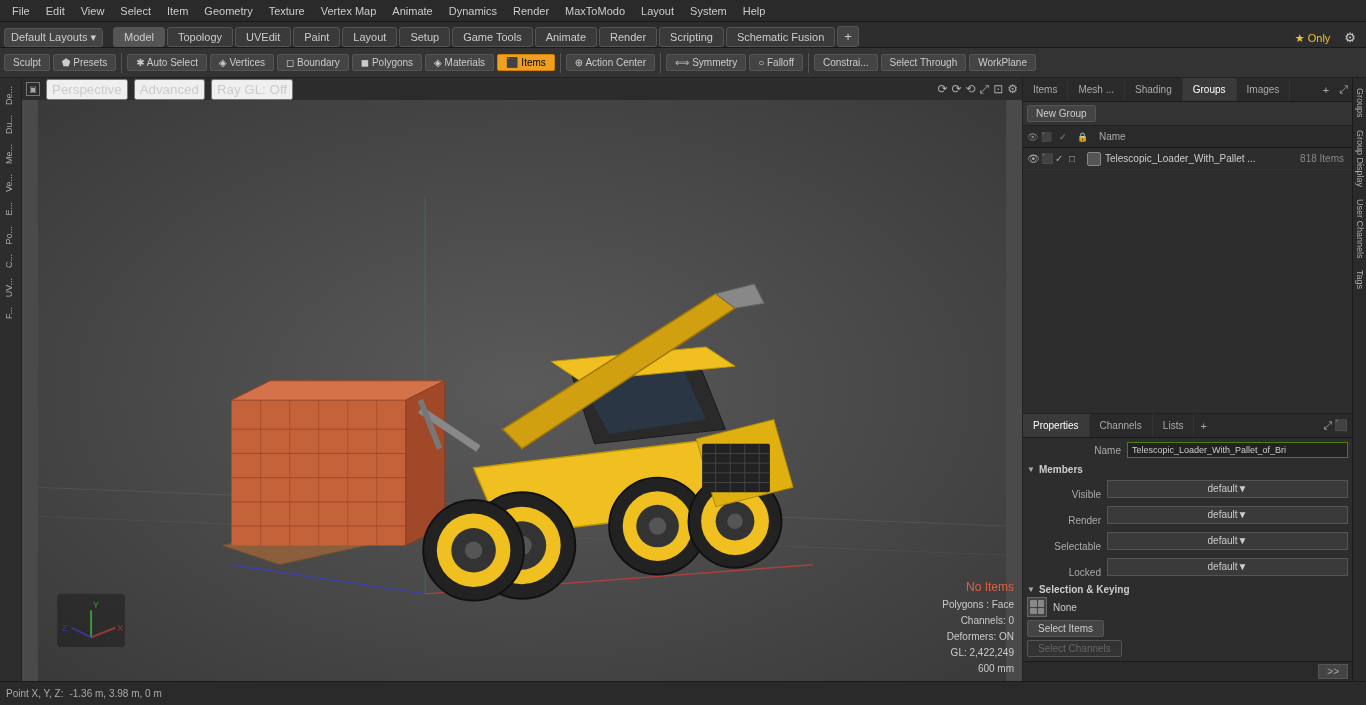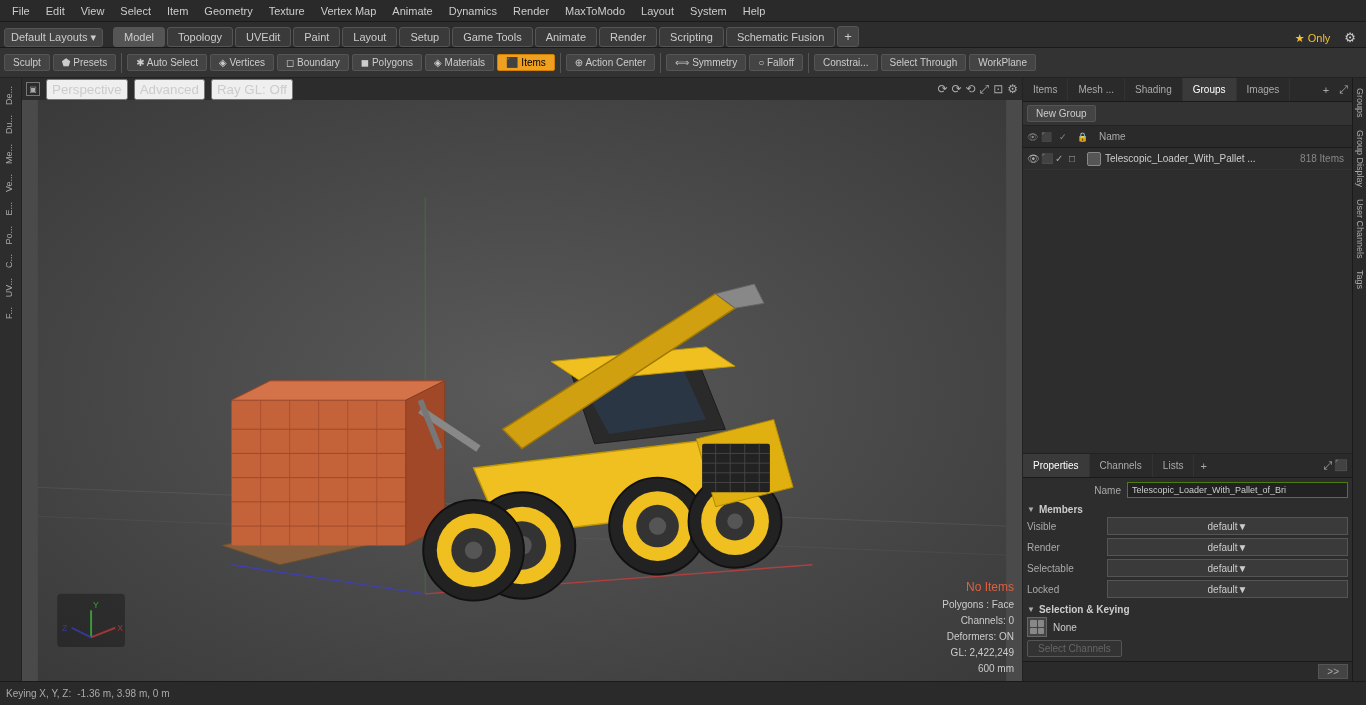--- a/index.html
+++ b/index.html
@@ -96,21 +96,21 @@
     #right-vtabs { width: 14px; background: #2a2a2a; border-left: 1px solid #1a1a1a; display: flex; flex-direction: column; align-items: center; padding-top: 4px; }
     .right-vtab { writing-mode: vertical-rl; font-size: 9px; color: #aaa; padding: 6px 1px; cursor: pointer; }
 
     
     #bottom-bar { display: flex; align-items: center; background: #2a2a2a; height: 24px; border-top: 1px solid #1a1a1a; padding: 0 6px; font-size: 10px; color: #aaa; }
 
     
     .name-col { font-size: 10px; color: #aaa; padding: 0 4px; }
 
     .prop-dropdown-row { display: flex; align-items: center; margin-bottom: 3px; font-size: 10px; }
-    .prop-dd-label { width: 80px; color: #aaa; padding-right: 6px; font-size: 10px; }
+    .prop-dd-label { width: 80px; color: #aaa; text-align: right; padding-right: 6px; font-size: 10px; margin-top: 12px; }
     .prop-dd-select { flex: 1; background: #3a3a3a; border: 1px solid #555; color: #ccc; padding: 1px 4px; font-size: 10px; cursor: pointer; display: flex; justify-content: center; align-items: center; height: 18px; }
   </style>
 </head>
 <body>
 
 <div id="menu-bar">
   <span class="menu-item">File</span>
   <span class="menu-item">Edit</span>
   <span class="menu-item">View</span>
   <span class="menu-item">Select</span>
@@ -409,20 +409,23 @@
         <div class="sel-keying-row">
           <div class="keying-icon">
             <div class="keying-dot"></div>
             <div class="keying-dot"></div>
             <div class="keying-dot"></div>
             <div class="keying-dot"></div>
           </div>
           <span class="keying-label">None</span>
         </div>
 
+        <div style="margin-bottom:3px;">
+          <button class="keying-btn">Select Items</button>
+        </div>
 
         <div>
           <button class="keying-btn disabled">Select Channels</button>
         </div>
 
       </div>
     </div>
 
     <div style="display:flex;justify-content:flex-end;padding:2px 4px;background:#2a2a2a;border-top:1px solid #1a1a1a;">
       <button style="background:#444;border:1px solid #555;color:#aaa;padding:1px 8px;font-size:10px;cursor:pointer;">&gt;&gt;</button>
@@ -433,15 +436,15 @@
   <div id="right-vtabs">
     <div class="right-vtab">Groups</div>
     <div class="right-vtab">Group Display</div>
     <div class="right-vtab">User Channels</div>
     <div class="right-vtab">Tags</div>
   </div>
 
 </div>
 
 <div id="bottom-bar">
-  <span>Keying X, Y, Z:</span>
+  <span>Point X, Y, Z:</span>
   <span style="margin-left:6px;">-1.36 m, 3.98 m, 0 m</span>
 </div>
 
 </body></html>

